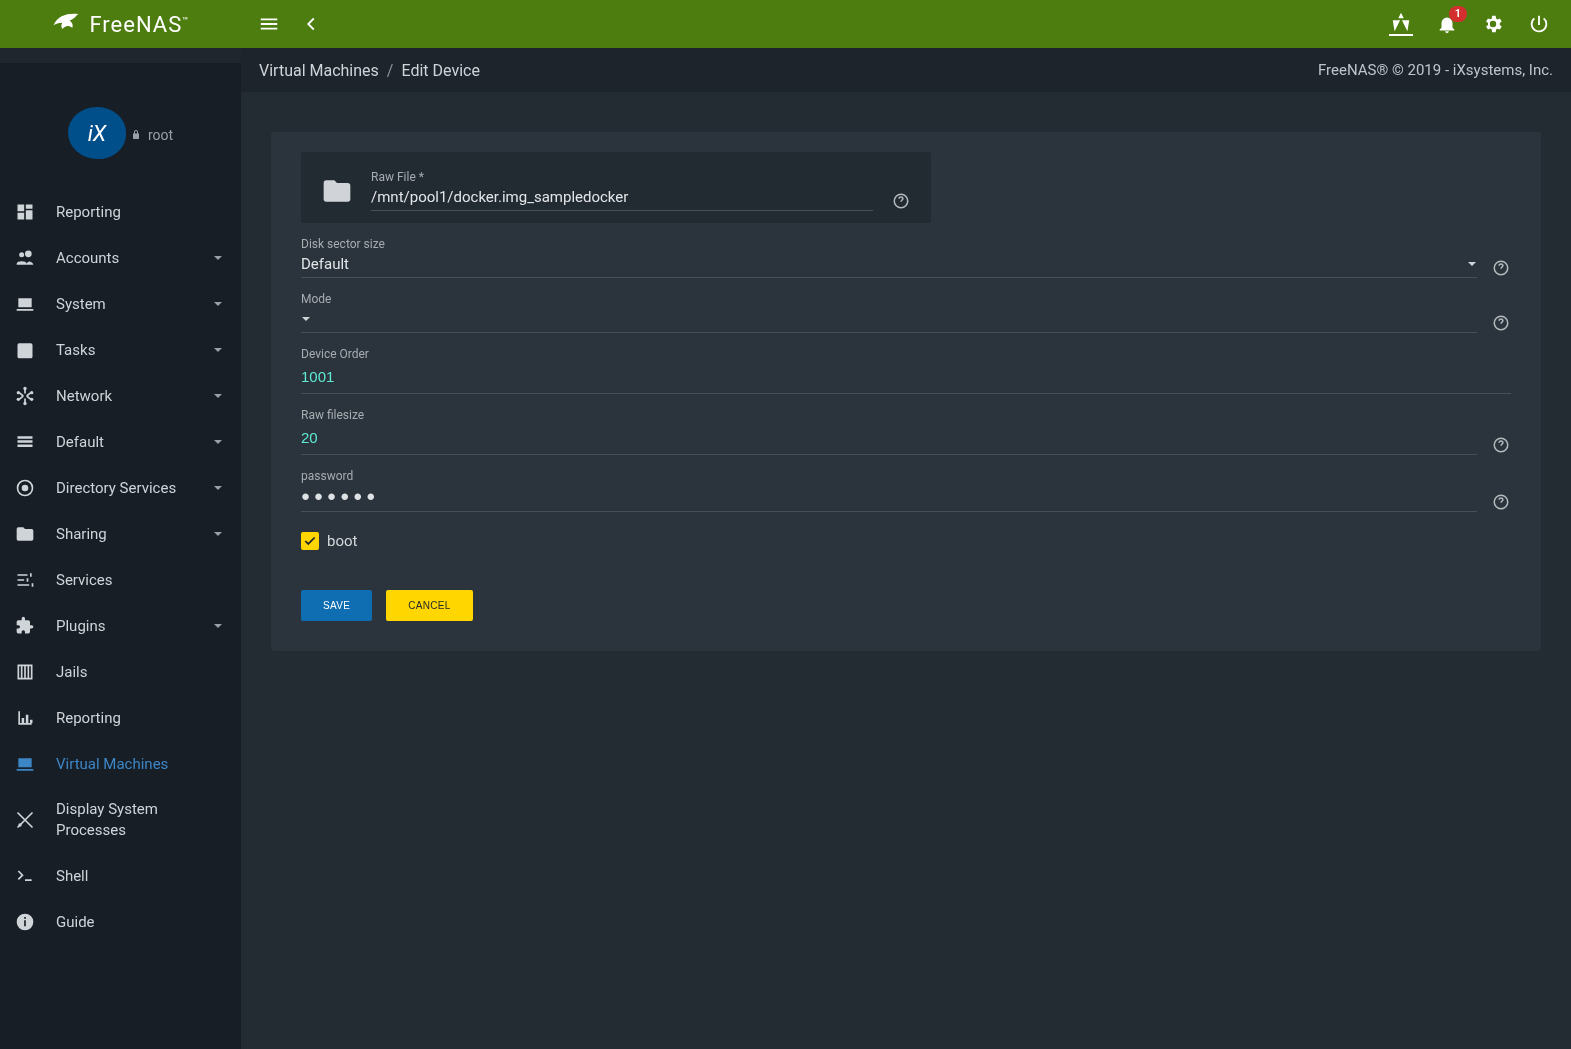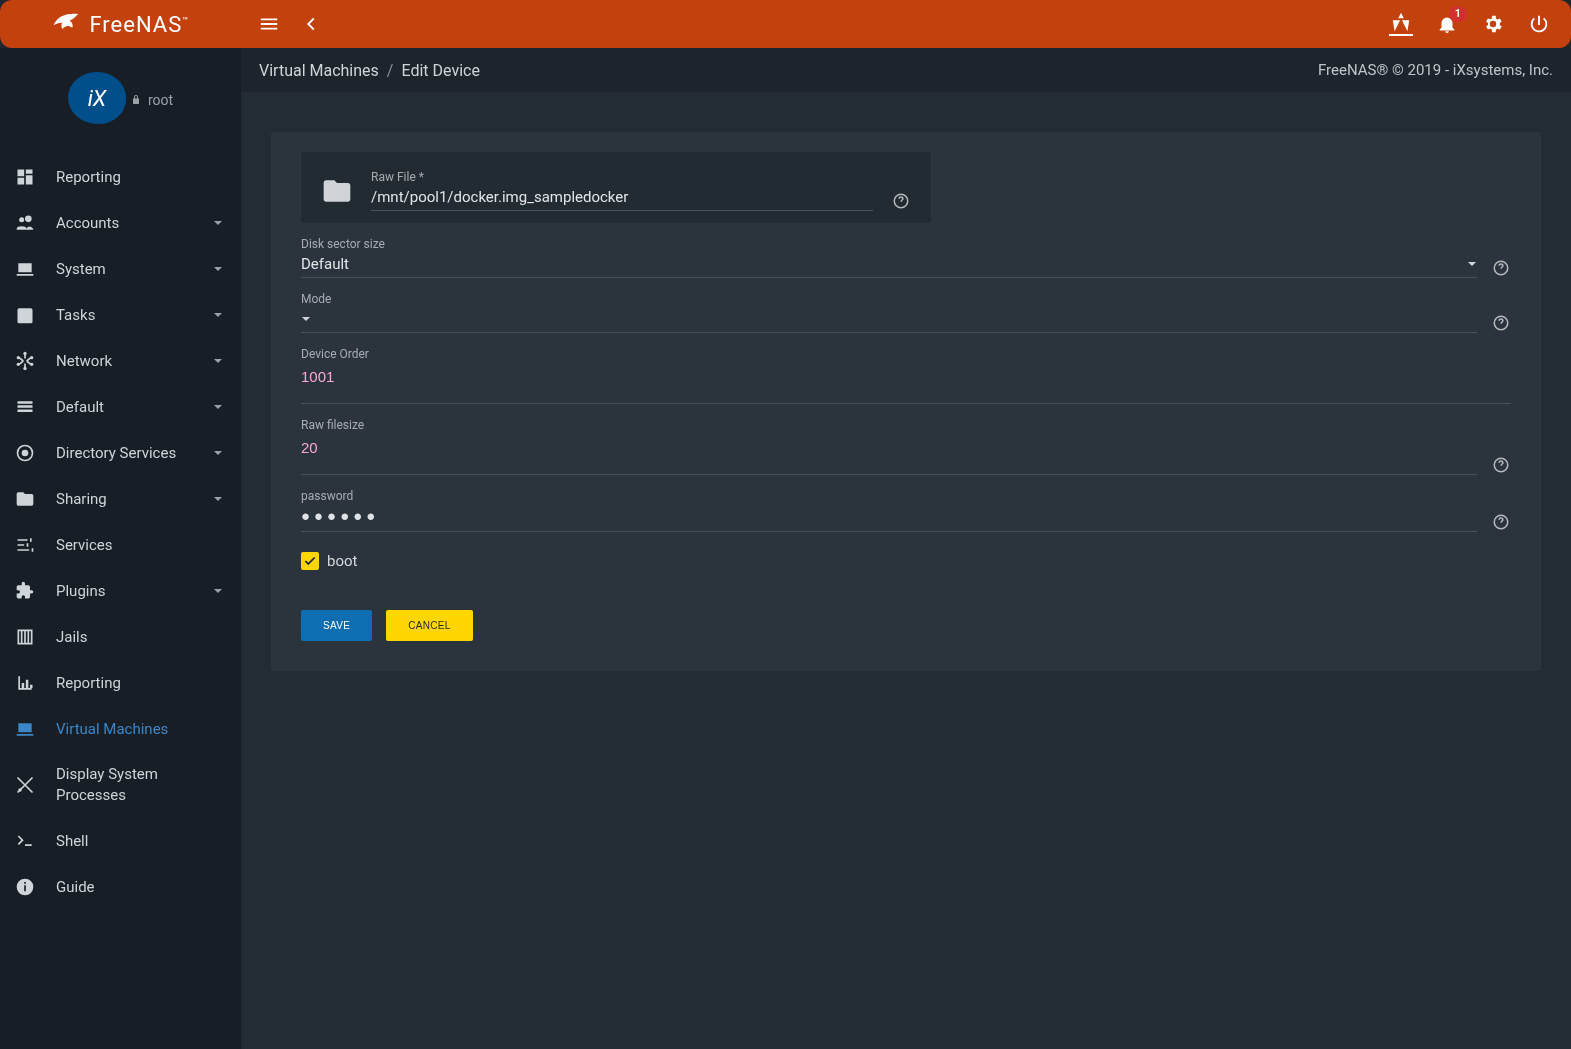--- a/index.html
+++ b/index.html
@@ -8,25 +8,24 @@
   background: #1f262d;
   color: #cfd4d9;
   width: 1571px;
   height: 1049px;
   overflow: hidden;
 }
 
 
 .topbar {
   height: 48px;
-  background: #c2410c;
+  background: #4d7c0f;
   display: flex;
   align-items: center;
   padding: 0 10px 0 0;
-  border-radius: 12px;
 }
 .topbar-left {
   width: 241px;
   display: flex;
   align-items: center;
   justify-content: center;
 }
 .logo {
   display: flex;
   align-items: center;
@@ -50,26 +49,26 @@
   font-size: 11px;
   font-weight: 600;
   border-radius: 10px;
   padding: 1px 6px;
   line-height: 14px;
 }
 
 
 .sidebar {
   position: absolute;
-  top: 48px;
+  top: 63px;
   left: 0;
   bottom: 0;
   width: 241px;
   background: #171e26;
-  padding-top: 24px;
+  padding-top: 44px;
 }
 .brand-box { text-align: center; margin-bottom: 10px; }
 .brand-ix {
   width: 58px; height: 52px; border-radius: 50% 50% 48% 52%;
   background: #004e8a;
   display: inline-flex; align-items: center; justify-content: center;
   color: #fff; font-size: 22px; font-weight: 400;
   font-style: italic;
 }
 .user-line {
@@ -153,24 +152,24 @@
 
 .form-row { margin-top: 14px; display: flex; align-items: flex-end; gap: 14px; justify-content: space-between; }
 .form-col { flex: 1; }
 .select-row .field-value { display: flex; align-items: center; }
 .select-row .sel-text { flex: 1; }
 .sel-caret svg { width: 10px; height: 10px; fill: #cfd4d9; }
 .input-underline {
   background: transparent;
   border: none;
   border-bottom: 1px solid #465058;
-  color: #f9a8d4;
+  color: #5eead4;
   font-size: 15px;
   width: 100%;
-  padding: 3px 0 18px 0;
+  padding: 3px 0 8px 0;
   outline: none;
 }
 .pwd-dots { letter-spacing: 4px; font-size: 15px; color: #dfe2e5; border-bottom: 1px solid #465058; padding-bottom: 6px;}
 
 .chk-row { margin-top: 20px; display: flex; align-items: center; gap: 8px; font-size: 15px; color: #d4d8db;}
 .chk {
   width: 18px; height: 18px; background: #ffd600; border-radius: 2px;
   display: inline-flex; align-items: center; justify-content: center; cursor: pointer;
 }
 .chk svg { width: 14px; height: 14px; fill: none; stroke: #1f262d; stroke-width: 3; }

